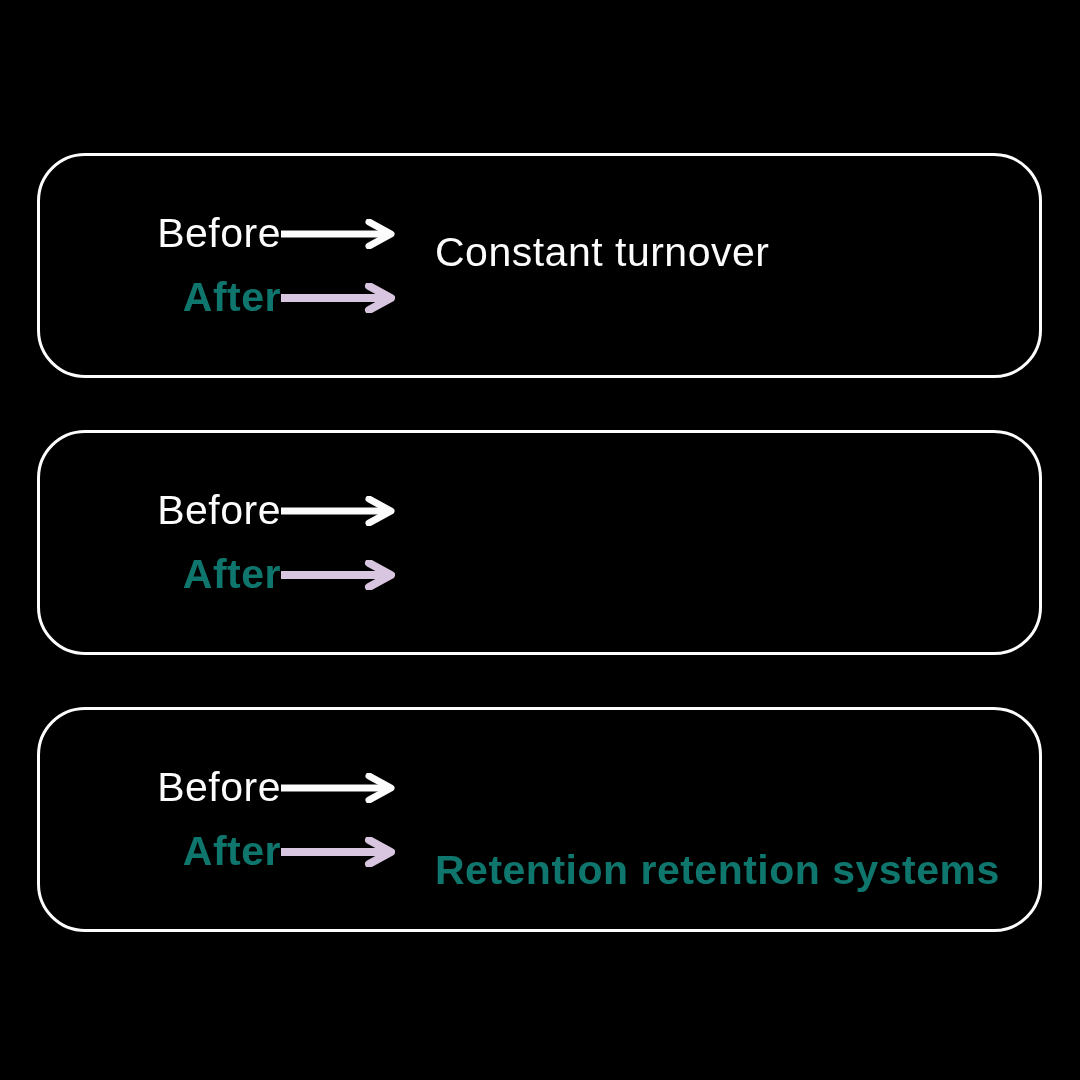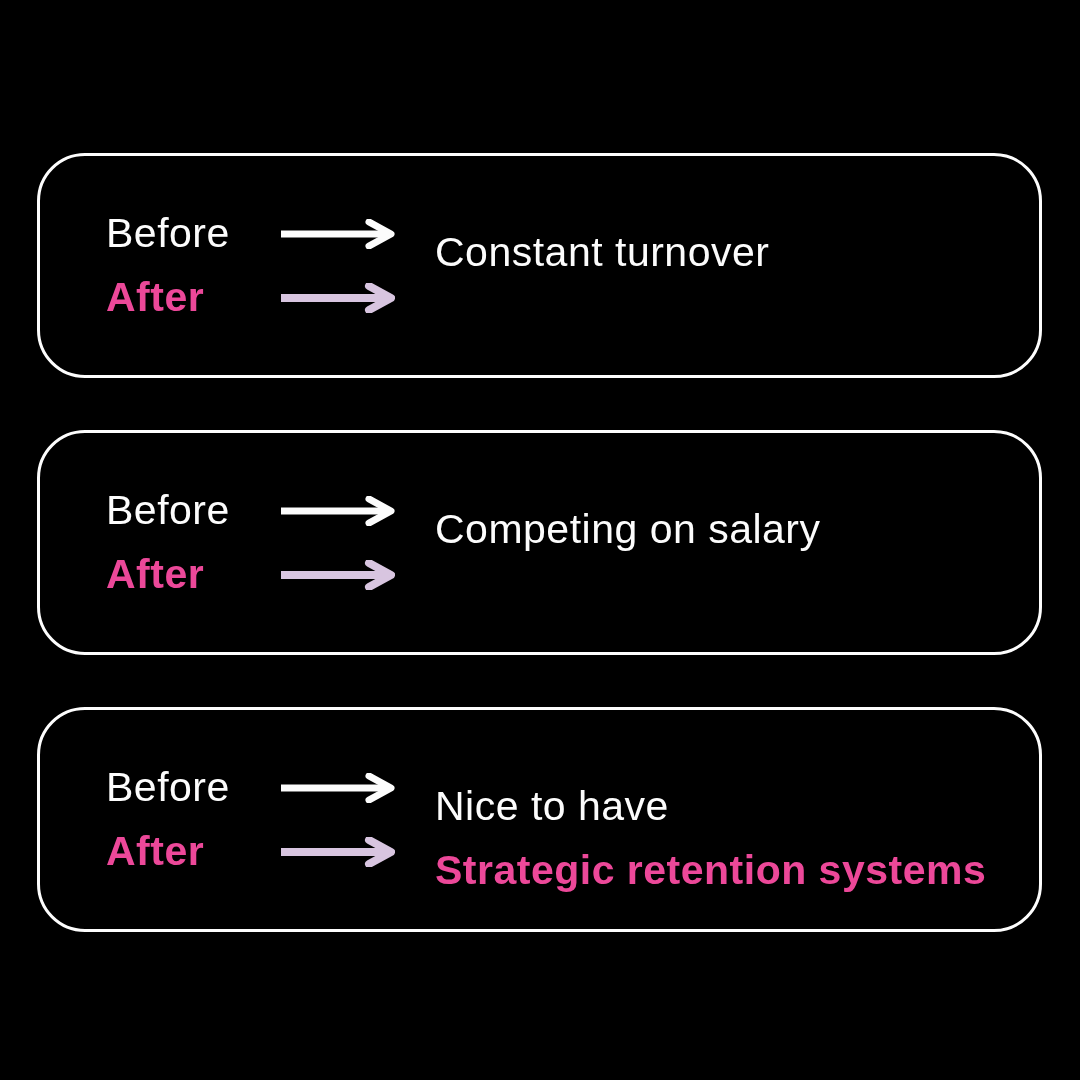--- a/index.html
+++ b/index.html
@@ -28,20 +28,21 @@
     justify-content: center;
     padding-left: 66px;
   }
   .card.c1 { top: 153px; }
   .card.c2 { top: 430px; }
   .card.c3 { top: 707px; }
   .row {
     display: flex;
     align-items: center;
     height: 64px;
+    text-align: right;
   }
   .label {
     width: 175px;
     flex: 0 0 175px;
     font-size: 41px;
     line-height: 1;
     letter-spacing: 0.5px;
   }
   .arrow {
     width: 154px;
@@ -51,21 +52,21 @@
   }
   .arrow svg { display: block; }
   .value {
     font-size: 41px;
     line-height: 1;
     letter-spacing: 0.5px;
     white-space: nowrap;
     margin-top: 38px;
   }
   .white { color: #fcfcfc; font-weight: 400; }
-  .accent { color: #ec4899; font-weight: 700; }
+  .accent { color: #0f766e; font-weight: 700; }
   .stroke-white { stroke: #fcfcfc; }
   .stroke-accent { stroke: #d8c5e0; }
 </style>
 </head>
 <body>
 
 <div id="canvas">
 
   <div class="card c1">
     <div class="row">
@@ -91,21 +92,20 @@
 
   <div class="card c2">
     <div class="row">
       <span class="label white">Before</span>
       <span class="arrow">
         <svg width="114" height="30" viewBox="0 0 114 30" fill="none">
           <line class="stroke-white" x1="1" y1="15" x2="105" y2="15" stroke-width="7" stroke-linecap="round"></line>
           <path class="stroke-white" d="M88 3 L110 15 L88 27" stroke-width="7" fill="none" stroke-linecap="round" stroke-linejoin="round"></path>
         </svg>
       </span>
-      <span class="value white">Competing on salary</span>
     </div>
     <div class="row">
       <span class="label accent">After</span>
       <span class="arrow">
         <svg width="114" height="30" viewBox="0 0 114 30" fill="none">
           <line class="stroke-accent" x1="1" y1="15" x2="105" y2="15" stroke-width="8" stroke-linecap="round"></line>
           <path class="stroke-accent" d="M88 3 L110 15 L88 27" stroke-width="8" fill="none" stroke-linecap="round" stroke-linejoin="round"></path>
         </svg>
       </span>
     </div>
@@ -113,27 +113,26 @@
 
   <div class="card c3">
     <div class="row">
       <span class="label white">Before</span>
       <span class="arrow">
         <svg width="114" height="30" viewBox="0 0 114 30" fill="none">
           <line class="stroke-white" x1="1" y1="15" x2="105" y2="15" stroke-width="7" stroke-linecap="round"></line>
           <path class="stroke-white" d="M88 3 L110 15 L88 27" stroke-width="7" fill="none" stroke-linecap="round" stroke-linejoin="round"></path>
         </svg>
       </span>
-      <span class="value white">Nice to have</span>
     </div>
     <div class="row">
       <span class="label accent">After</span>
       <span class="arrow">
         <svg width="114" height="30" viewBox="0 0 114 30" fill="none">
           <line class="stroke-accent" x1="1" y1="15" x2="105" y2="15" stroke-width="8" stroke-linecap="round"></line>
           <path class="stroke-accent" d="M88 3 L110 15 L88 27" stroke-width="8" fill="none" stroke-linecap="round" stroke-linejoin="round"></path>
         </svg>
       </span>
-      <span class="value accent">Strategic retention systems</span>
+      <span class="value accent">Retention retention systems</span>
     </div>
   </div>
 
 </div>
 
 </body></html>

